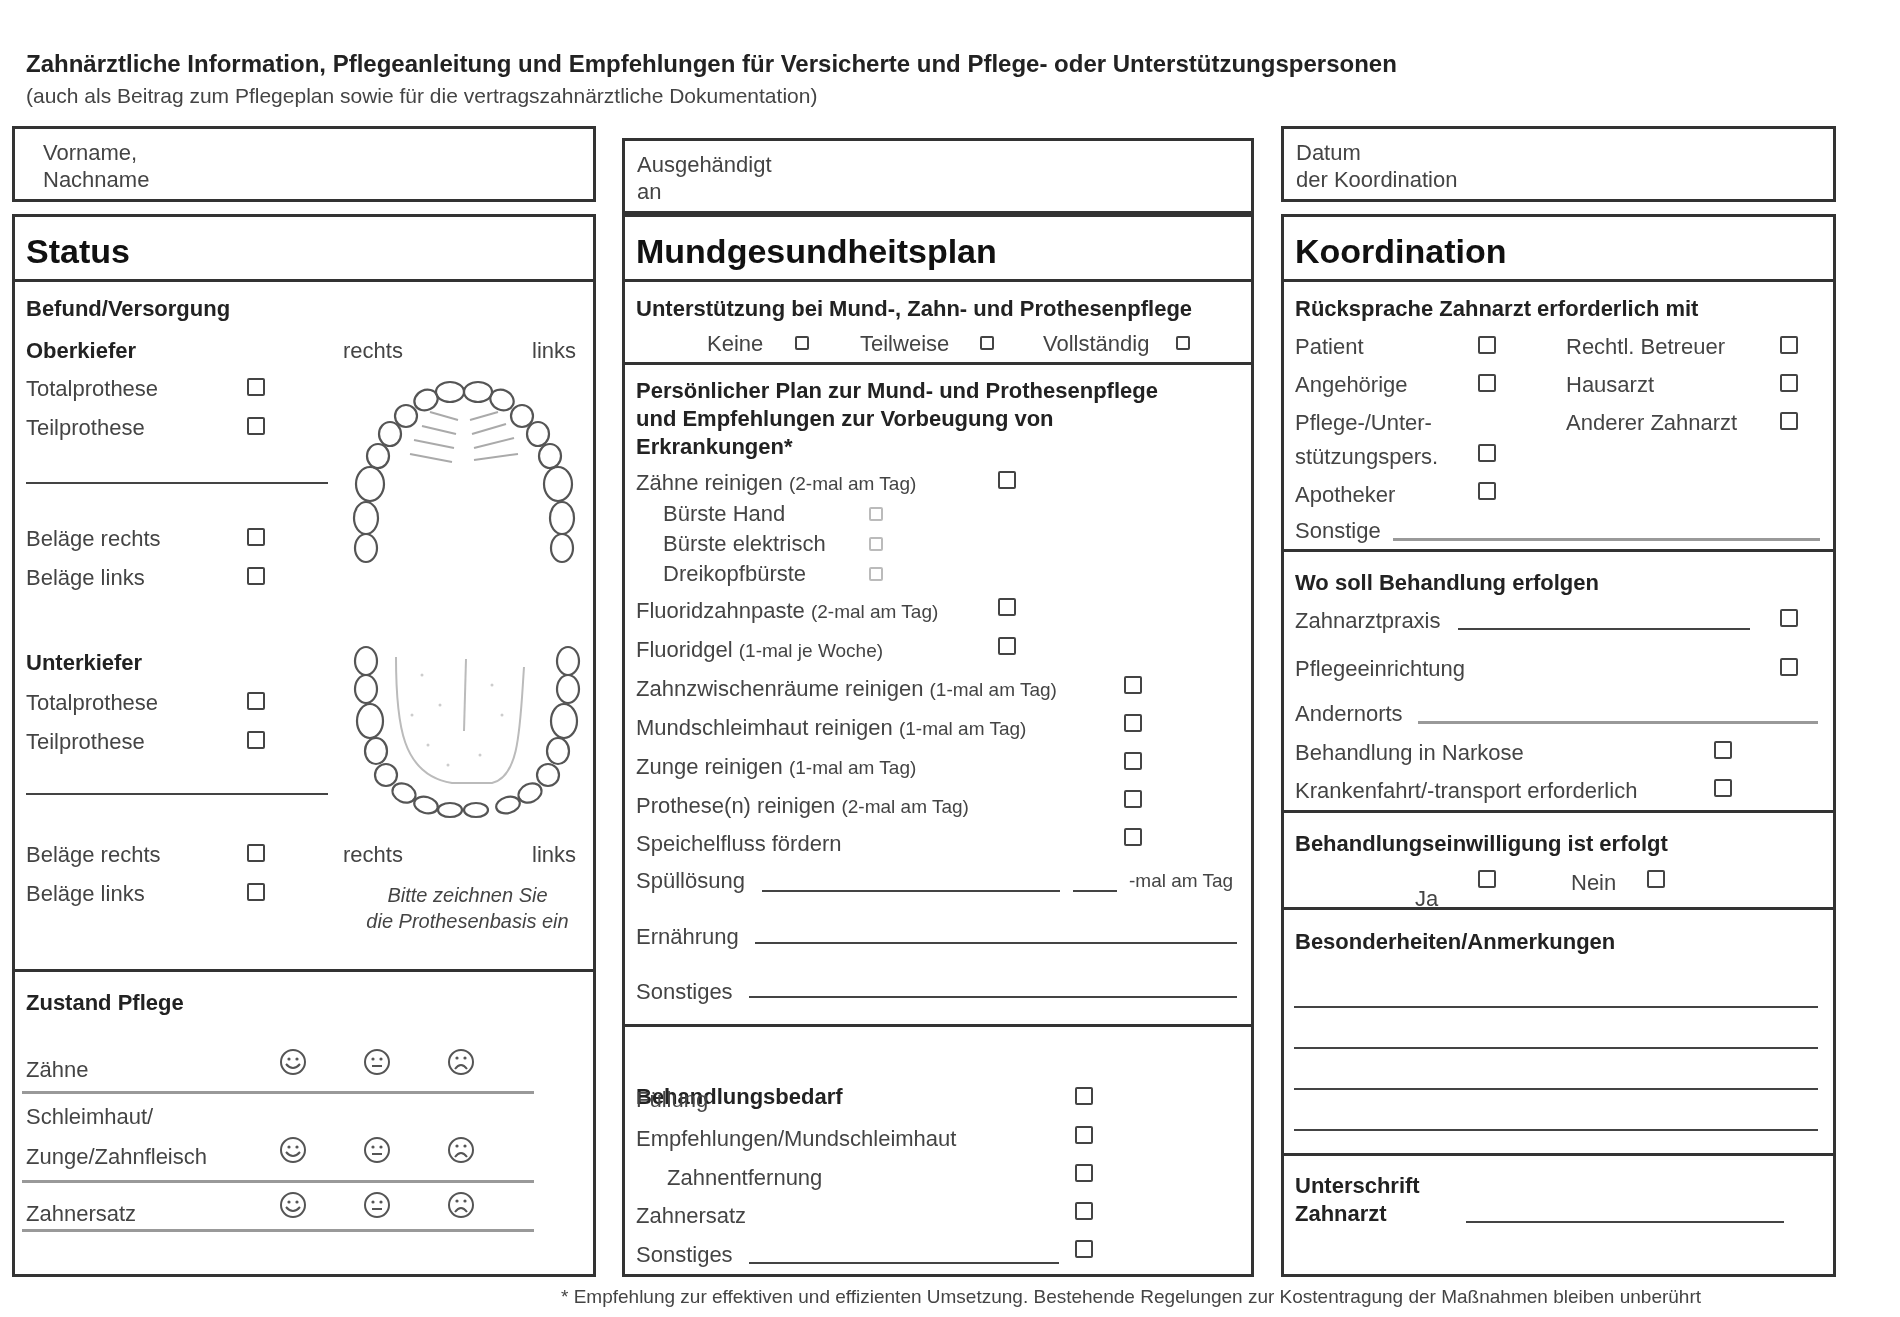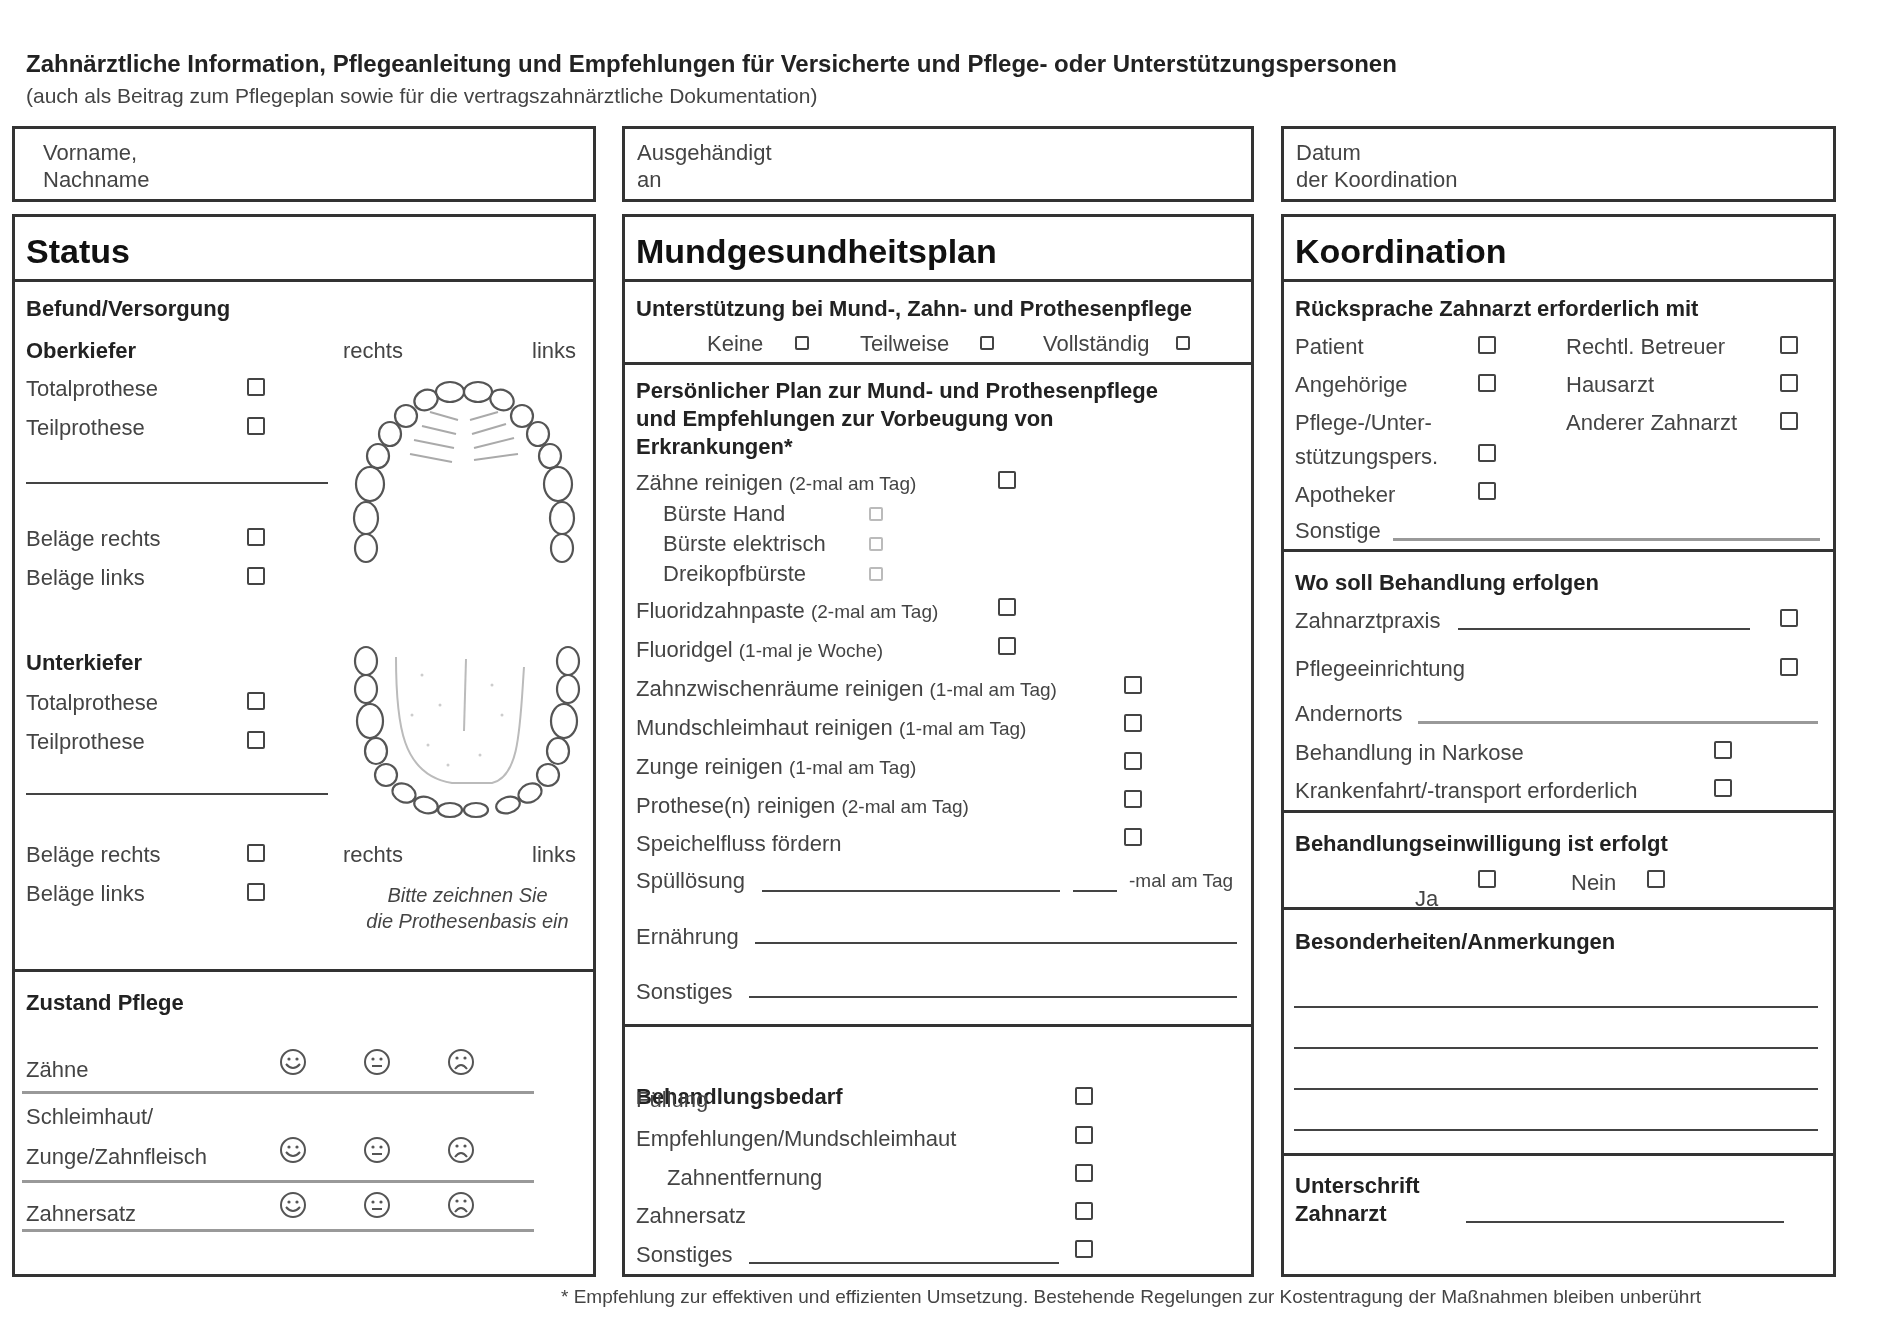--- a/index.html
+++ b/index.html
@@ -28,21 +28,21 @@
 
 <div class="abs title" style="left:26px;top:50px;">Zahnärztliche Information, Pflegeanleitung und Empfehlungen für Versicherte und Pflege- oder Unterstützungspersonen</div>
 <div class="abs subtitle" style="left:26px;top:84px;">(auch als Beitrag zum Pflegeplan sowie für die vertragszahnärztliche Dokumentation)</div>
 
 <div class="box" style="left:12px;top:126px;width:584px;height:76px;">
   <div class="abs lbl2" style="left:12px;top:10px;margin-left:16px;">
     <div>Vorname,</div>
       <div>Nachname</div>
   </div>
 </div>
-<div class="box" style="left:622px;top:126px;width:632px;height:76px;">
+<div class="box" style="left:622px;top:138px;width:632px;height:76px;">
   <div class="abs lbl2" style="left:12px;top:10px;">
     <div>Ausgehändigt</div>
       <div>an</div>
   </div>
 </div>
 <div class="box" style="left:1281px;top:126px;width:555px;height:76px;">
   <div class="abs lbl2" style="left:12px;top:10px;">
     <div>Datum</div>
       <div>der Koordination</div>
   </div>

